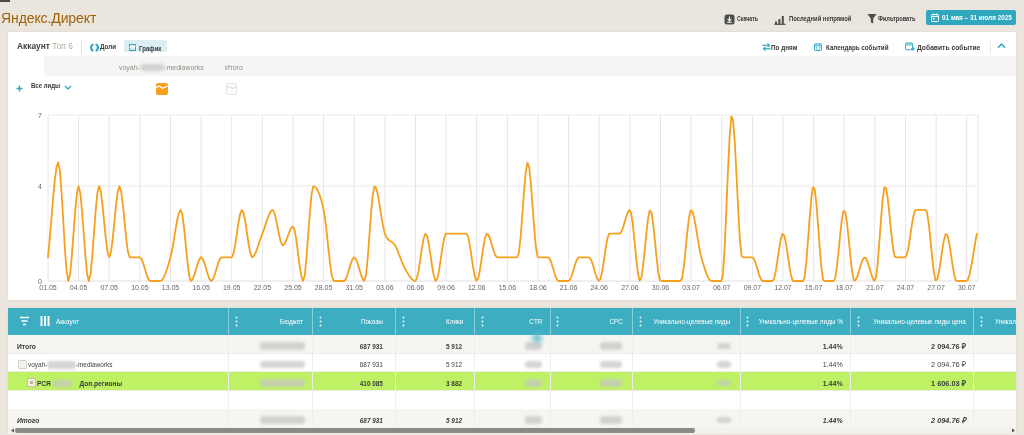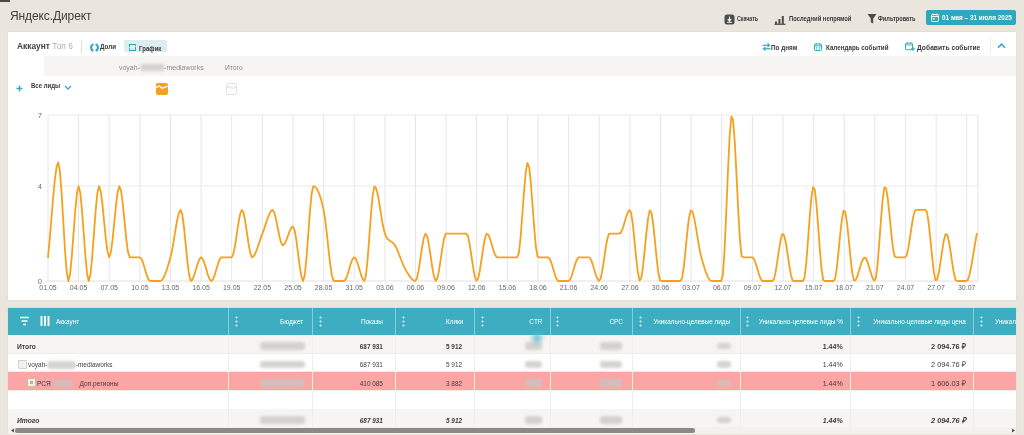--- a/index.html
+++ b/index.html
@@ -6,21 +6,21 @@
 body{background:#eae6de;font-family:"Liberation Sans",sans-serif;position:relative;}
 .abs{position:absolute;}
 .t{position:absolute;white-space:nowrap;transform-origin:0 50%;line-height:1.15;}
 .tr{position:absolute;white-space:nowrap;transform-origin:100% 50%;line-height:1.15;}
 .blur{display:inline-block;background:#c6c6c4;border-radius:3px;filter:blur(1.5px);opacity:0.75;vertical-align:middle;}
 svg{display:block;}
 </style></head>
 <body>
 <div class="abs" style="left:0;top:0;width:10px;height:2px;background:#4a4a48;"></div>
 
-<div class="t" style="left:10px;top:10px;font-size:12px;color:#404040;letter-spacing:-0.1px;">Яндекс.Директ</div>
+<div class="t" style="left:1px;top:10px;font-size:14px;color:#a16207;letter-spacing:-0.1px;">Яндекс.Директ</div>
 
 <div class="abs" style="left:723.5px;top:13.5px;">
 <svg width="11" height="11">
       <rect x="0.5" y="0.5" width="10" height="10" rx="2.5" fill="#4c4c4a"></rect>
       <path d="M5.5 2.5v4M3.7 5l1.8 2 1.8-2M3.2 8.2h4.6" stroke="#fff" stroke-width="1.1" fill="none"></path>
     </svg>
   </div>
 <div class="t" style="left:737px;top:14px;font-size:8px;font-weight:bold;color:#3a3a3a;transform:scaleX(0.66);">Скачать</div>
 
 <div class="abs" style="left:774px;top:13px;">
@@ -293,21 +293,21 @@
 <div class="t" style="left:19.8px;top:6.5px;font-size:8px;color:#3c3c3c;transform:scaleX(0.81);">voyah-<span class="blur" style="width:35px;height:7.5px;"></span>-mediaworks</div>
 <span class="blur abs" style="right:711px;top:7px;width:45px;height:7.5px;"></span>
 <div class="tr" style="right:633.5px;top:6.5px;font-size:8px;color:#3c3c3c;transform:scaleX(0.8);">687 931</div>
 <div class="tr" style="right:554px;top:6.5px;font-size:8px;color:#3c3c3c;transform:scaleX(0.8);">5 912</div>
 <span class="blur abs" style="right:474px;top:7px;width:17px;height:7.5px;"></span>
 <span class="blur abs" style="right:394px;top:7px;width:22px;height:7.5px;"></span>
 <span class="blur abs" style="right:285.5px;top:7.5px;width:14px;height:6.5px;"></span>
 <div class="tr" style="right:173px;top:6.5px;font-size:8px;color:#3c3c3c;transform:scaleX(0.88);">1.44%</div>
 <div class="tr" style="right:50px;top:6.5px;font-size:8px;color:#3c3c3c;transform:scaleX(0.92);">2 094.76 ₽</div>
 </div>
-<div class="abs" style="left:0;top:64.2px;width:1008px;height:18.6px;background:#fca5a5;border-bottom:1px solid #eeece8;">
+<div class="abs" style="left:0;top:64.2px;width:1008px;height:18.6px;background:#bef264;border-bottom:1px solid #eeece8;font-weight:bold;">
 <div class="abs" style="left:19px;top:6px;width:9px;height:9px;border:1px solid #cbbda6;border-radius:1px;background:#f4efe7;">
         <div style="position:absolute;left:2px;top:2px;width:3px;height:3px;background:#c2b196;"></div>
       </div>
 <div class="t" style="left:28.7px;top:6.5px;font-size:8px;color:#3c3c3c;transform:scaleX(0.82);">РСЯ <span class="blur" style="width:24px;height:7.5px;"></span>&nbsp;&nbsp;&nbsp;&nbsp;Доп.регионы</div>
 <span class="blur abs" style="right:711px;top:7px;width:45px;height:7.5px;"></span>
 <div class="tr" style="right:633.5px;top:6.5px;font-size:8px;color:#3c3c3c;transform:scaleX(0.8);">410 085</div>
 <div class="tr" style="right:554px;top:6.5px;font-size:8px;color:#3c3c3c;transform:scaleX(0.8);">3 882</div>
 <span class="blur abs" style="right:474px;top:7px;width:17px;height:7.5px;"></span>
 <span class="blur abs" style="right:394px;top:7px;width:22px;height:7.5px;"></span>
 <span class="blur abs" style="right:285.5px;top:7.5px;width:14px;height:6.5px;"></span>

